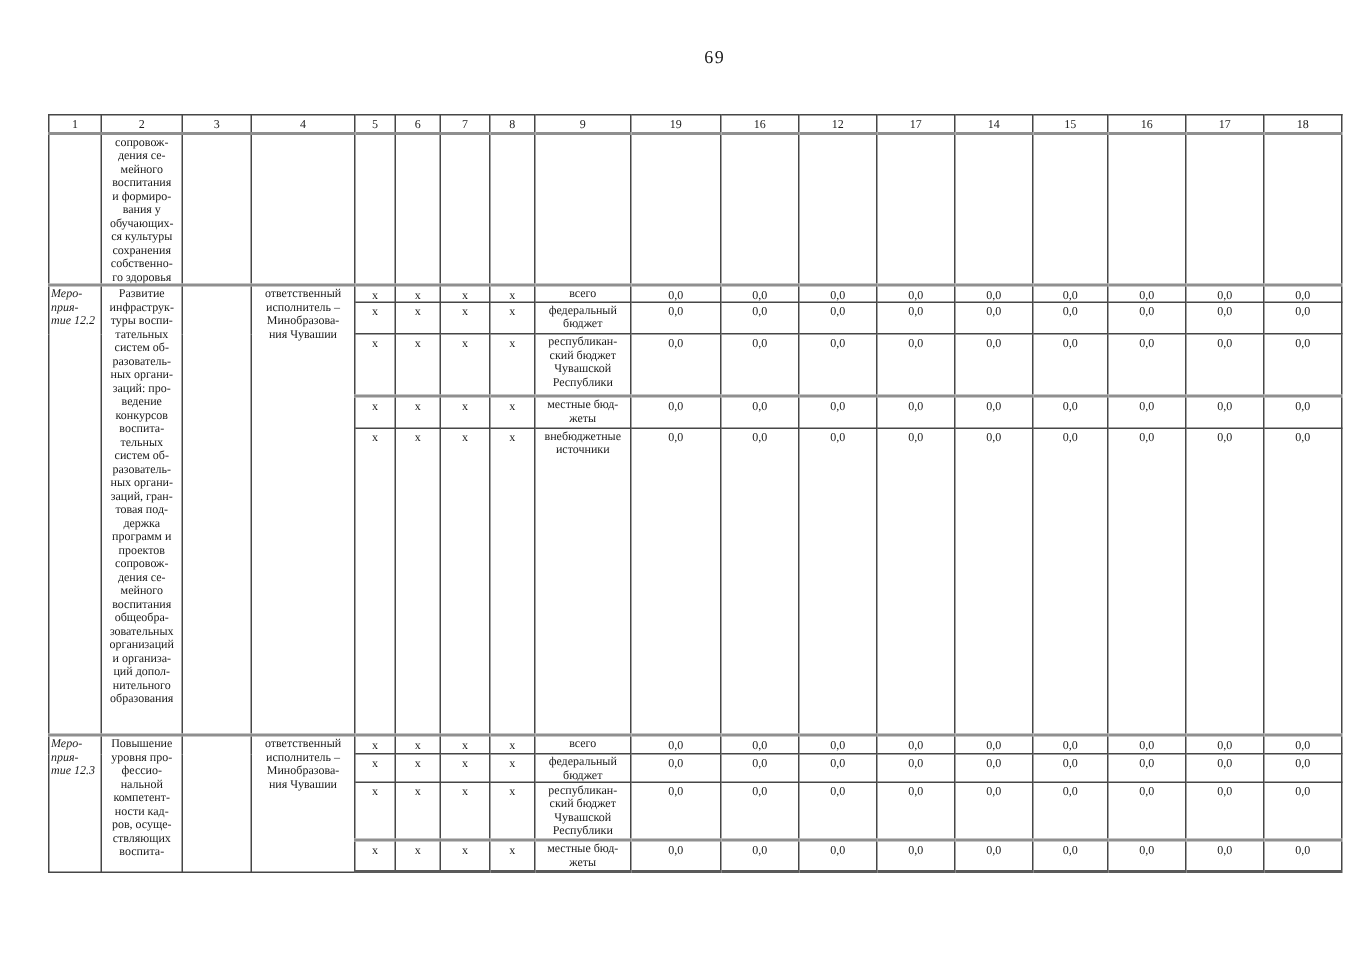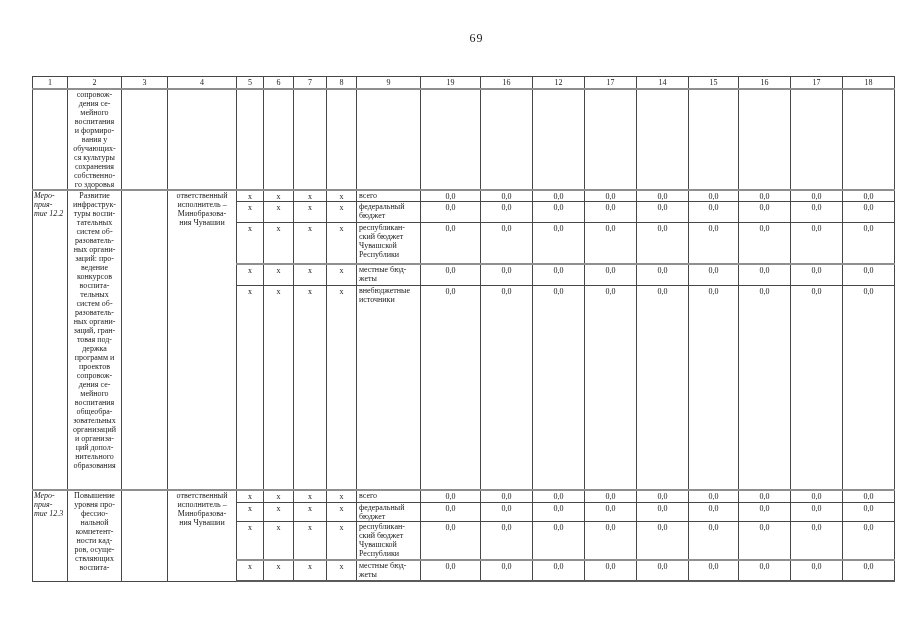--- a/index.html
+++ b/index.html
@@ -33,21 +33,21 @@
   tr.r5  td{height:202px;}
   tr.s1  td{height:10px;}
   tr.s2  td{height:17px;}
   tr.s3  td{height:36px;}
   tr.s4  td{height:18px;border-bottom:2px solid #5a5a5a;}
   
   tr.tt td{border-top:2px solid #8f8f8f;}
   td.id{padding-left:1px;font-style:italic;}
   td.ds{text-align:center;}
   td.xm{text-align:center;padding-top:1px;}
-  td.lb{text-align:left;}
+  td.lb{text-align:center;}
   td.vl{text-align:center;padding-top:1px;}
 </style>
 </head>
 <body>
 
 <div class="page-number">69</div>
 
 <table class="main">
   <colgroup>
     <col style="width:35px">

